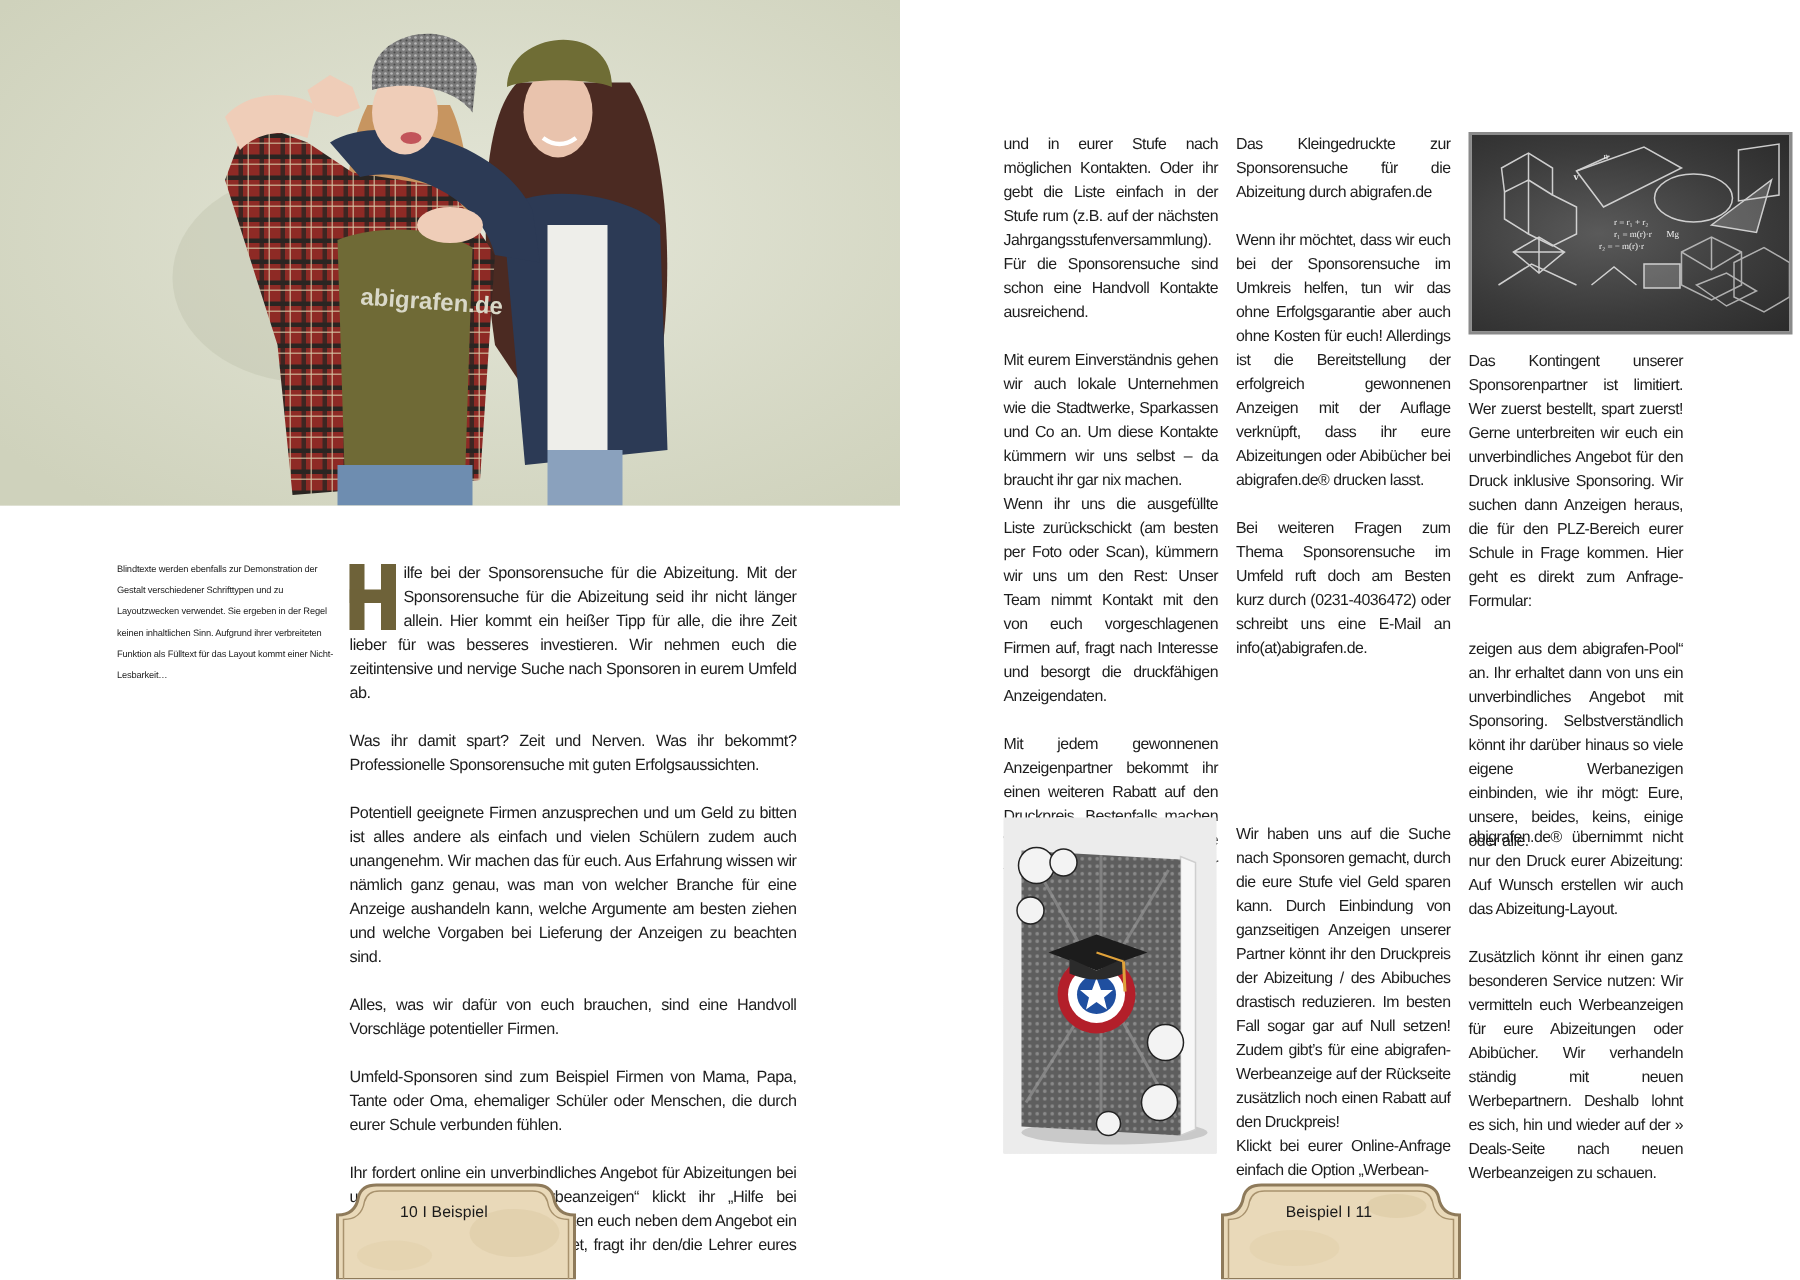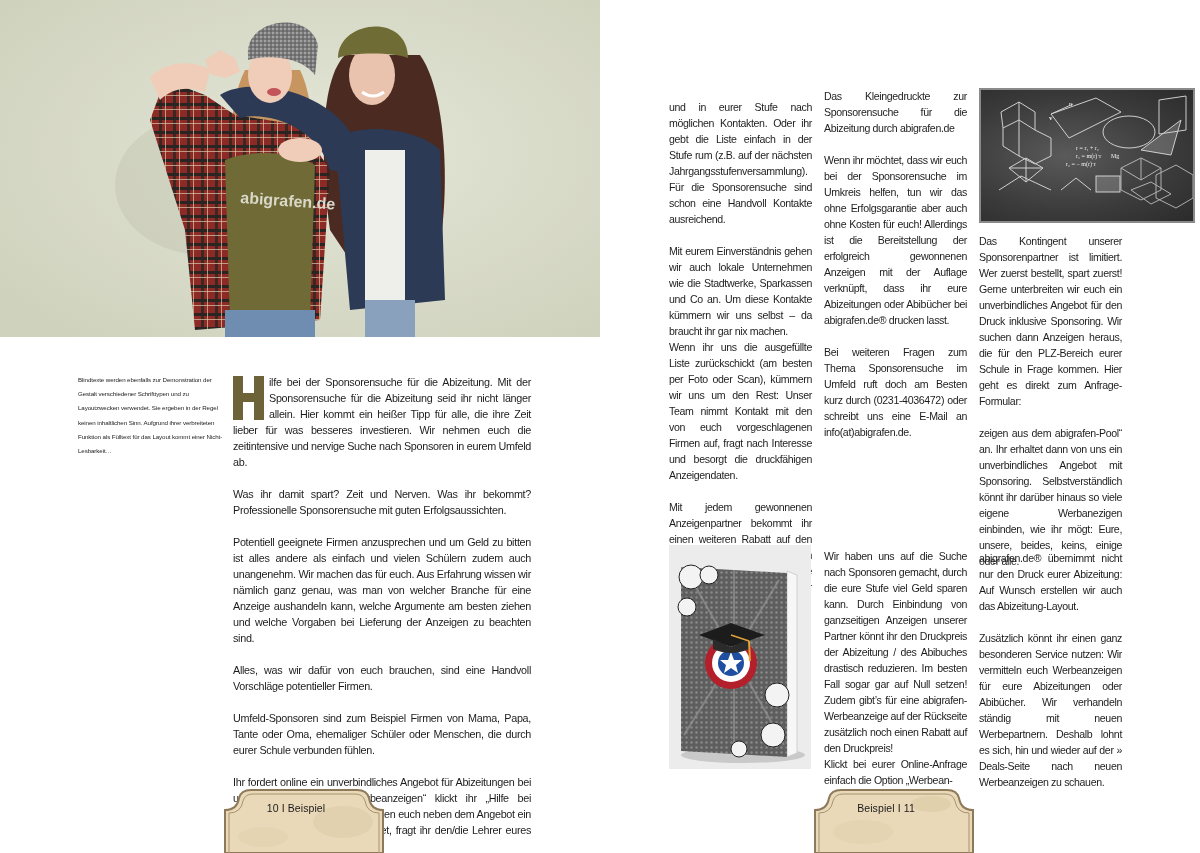--- a/index.html
+++ b/index.html
@@ -26,21 +26,21 @@
 
     
     .col {
       position: absolute; font-size: 10.6px; line-height: 16px; color: #1d1d1d;
       text-align: justify; hyphens: manual; letter-spacing: -0.35px;
       font-family: "Liberation Sans", sans-serif;
     }
     .col p { margin-bottom: 16px; }
     .col p.tight { margin-bottom: 0; }
     .col-main { left: 233px; top: 374px; width: 298px; font-size: 10.8px; letter-spacing: -0.3px; }
-    .col-a { left: 669px; top: 88px; width: 143px; margin-top: 11px; }
+    .col-a { left: 669px; top: 88px; width: 143px; }
     .col-b { left: 824px; top: 88px; width: 143px; }
     .col-c { left: 979px; top: 233px; width: 143px; }
     .col-c2 { left: 979px; top: 550px; width: 143px; }
     .col-b2 { left: 824px; top: 548px; width: 143px; }
 
     .dropcap {
       float: left; width: 31px; height: 44px; margin: 2px 5px 0 0;
       background: #6e6239; color: #fff; font-family: "Liberation Sans", sans-serif;
       font-weight: bold; font-size: 52px; line-height: 44px; text-align: center;
       letter-spacing: 0;

